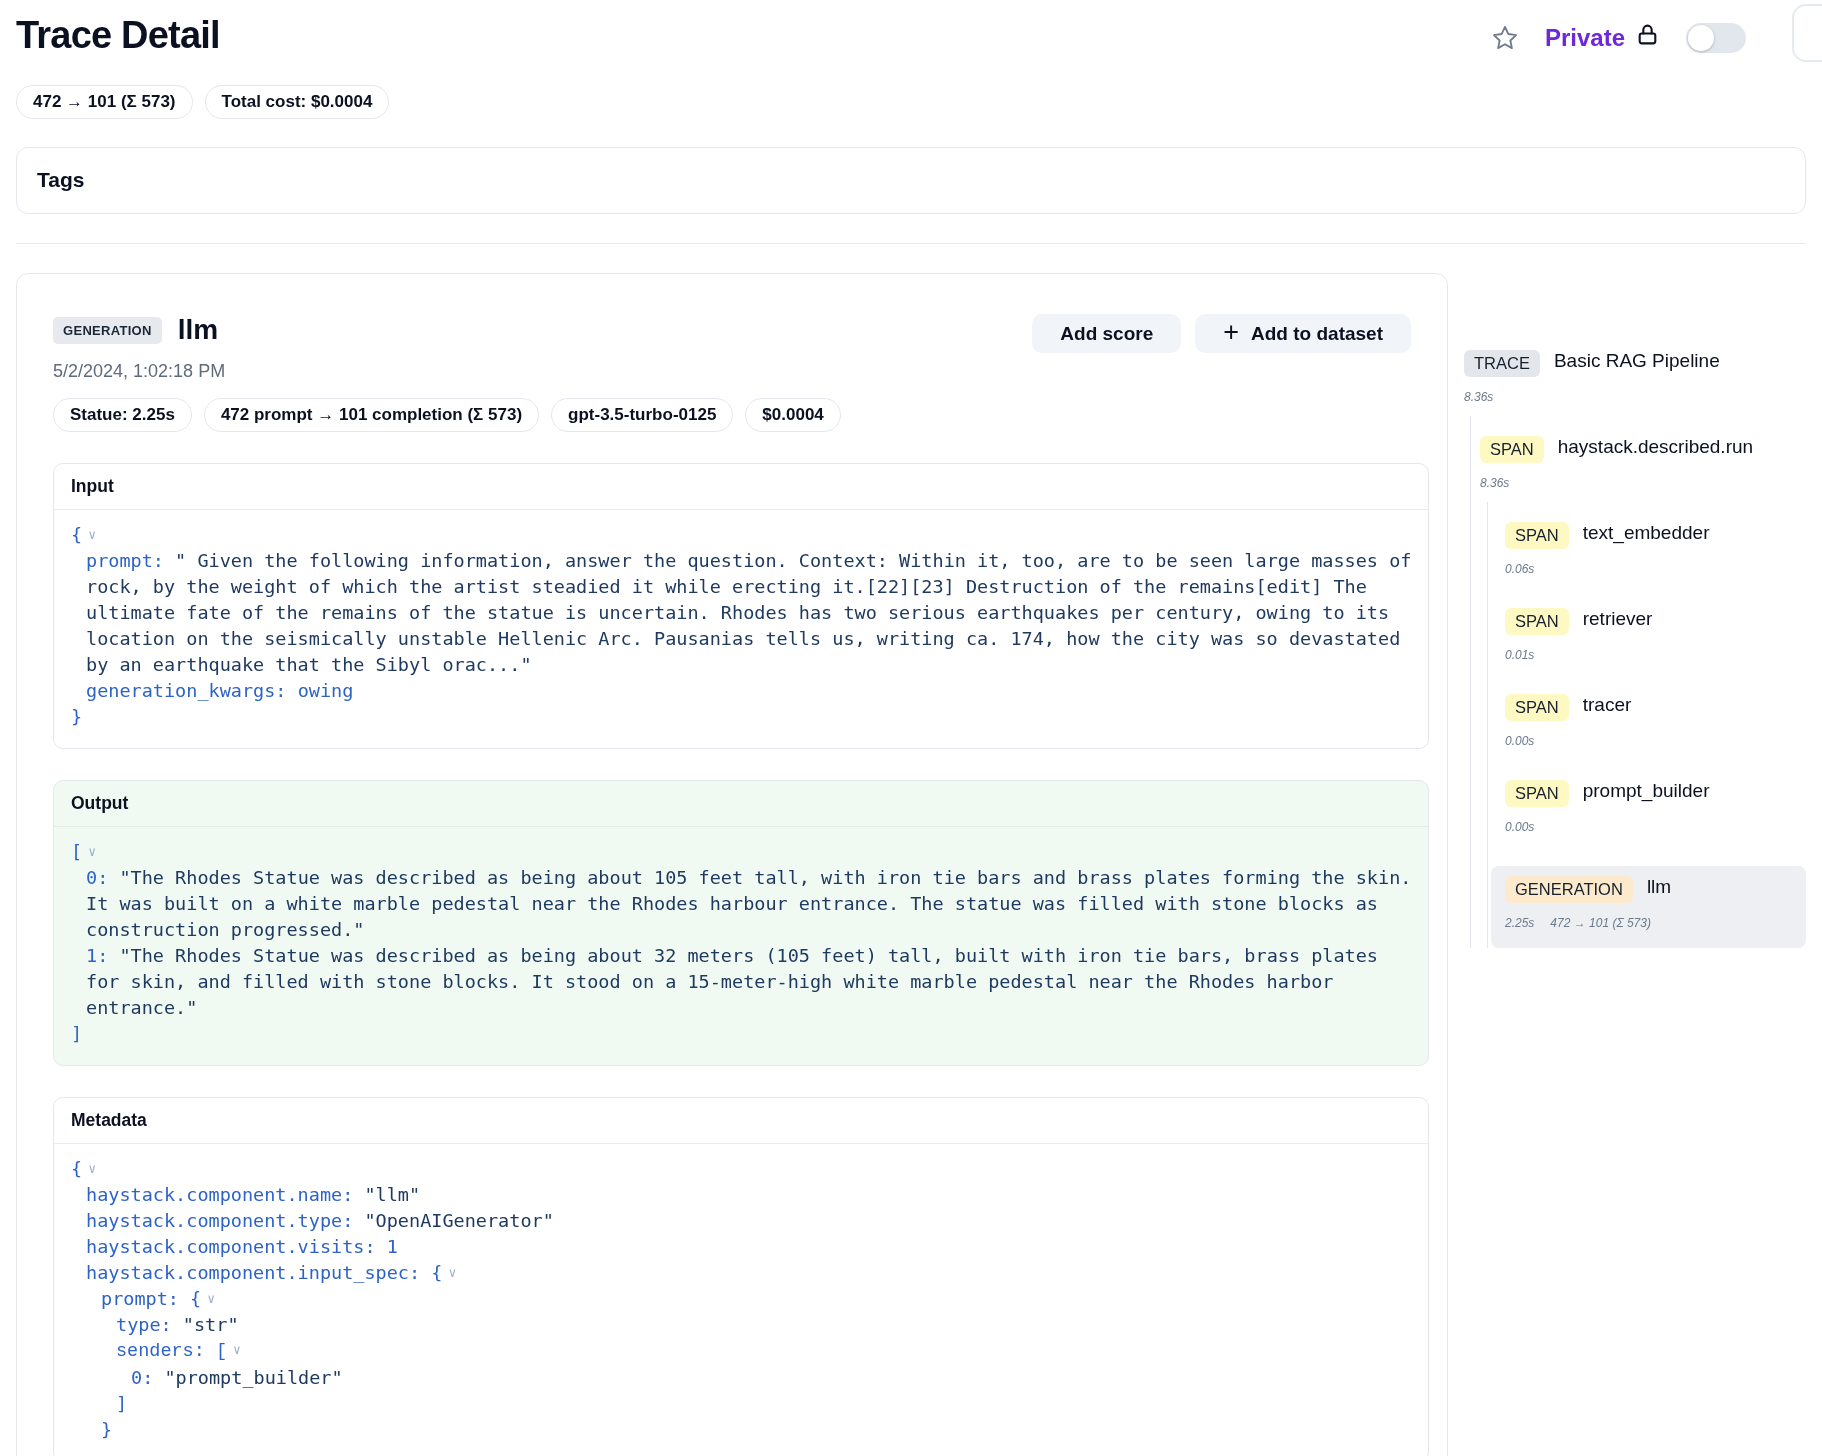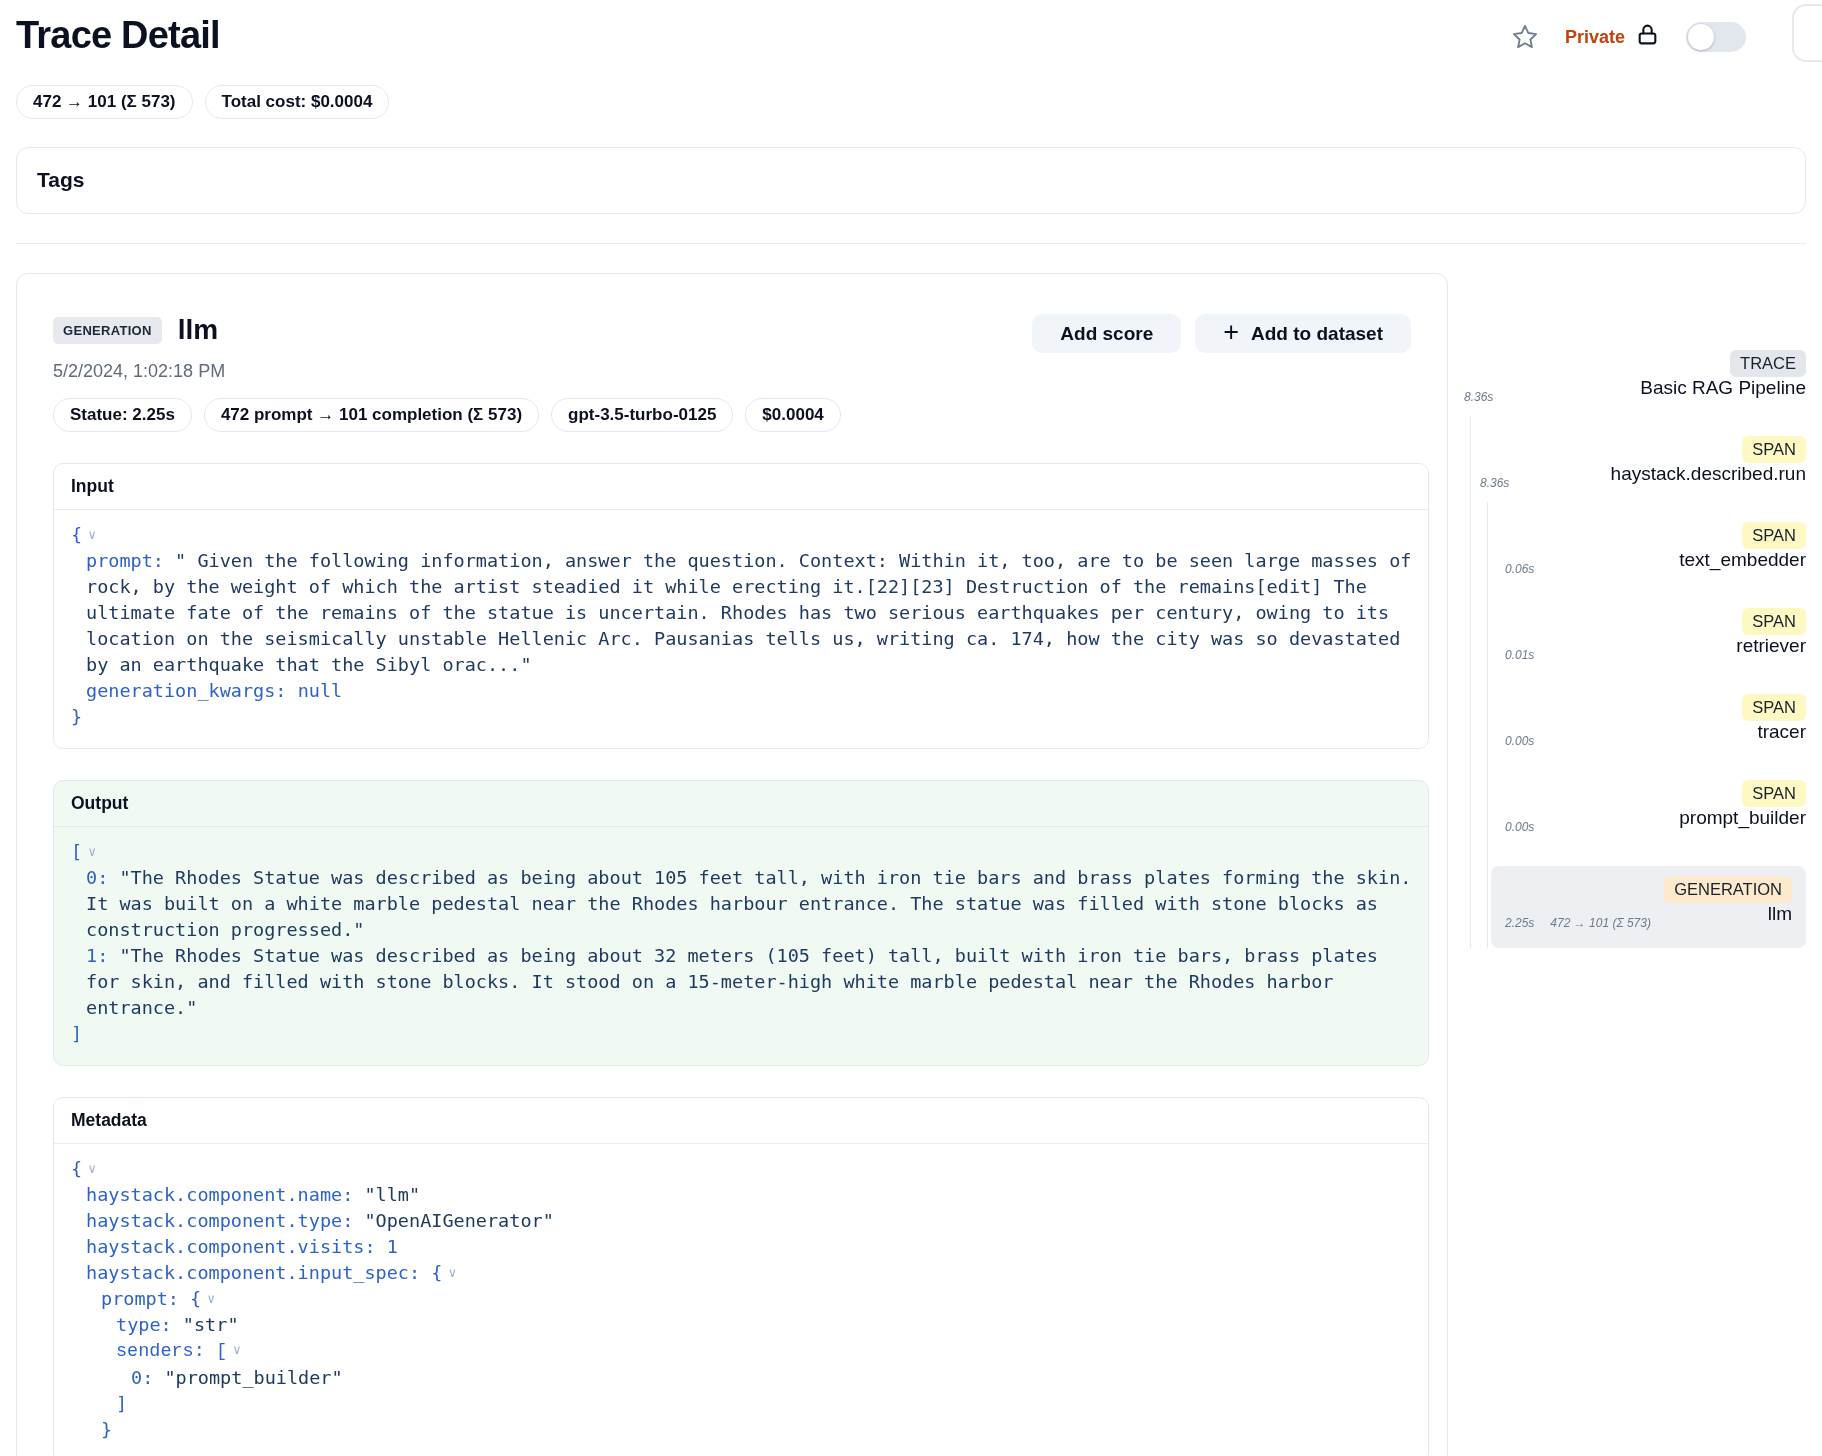--- a/index.html
+++ b/index.html
@@ -5,21 +5,21 @@
   * { margin:0; padding:0; box-sizing:border-box; }
   html,body { width:1822px; height:1456px; overflow:hidden; background:#fff;
     font-family:"Liberation Sans", sans-serif; color:#0f172a; }
   .page { position:relative; width:1822px; height:1456px; padding:14px 16px 0 16px; overflow:hidden; }
 
   
   .topbar { display:flex; justify-content:space-between; align-items:flex-start; padding-right:60px; }
   h1.title { font-size:38px; font-weight:800; letter-spacing:-0.8px; color:#0b1121; }
   .top-actions { display:flex; align-items:center; gap:26px; margin-top:8px; }
   .star-btn svg { display:block; }
-  .privacy { display:flex; align-items:center; gap:10px; font-size:18px; font-weight:700; color:#c2410c; }
+  .privacy { display:flex; align-items:center; gap:10px; font-size:24px; font-weight:700; color:#6d28d9; }
   .toggle { width:60px; height:30px; border-radius:15px; background:#e2e7ee; position:relative; }
   .toggle .knob { position:absolute; left:2px; top:2px; width:26px; height:26px; border-radius:50%;
     background:#fff; box-shadow:0 1px 3px rgba(15,23,42,.25); }
   .edge-btn { position:absolute; top:4px; right:-20px; width:50px; height:58px;
     border:2px solid #e5eaf0; border-radius:14px; background:#fff; }
 
   
   .badge-row { display:flex; gap:12px; margin-top:28px; }
   .pill { display:inline-flex; align-items:center; height:34px; padding:0 16px; border:1px solid #e4e8ee;
     border-radius:999px; font-size:17px; font-weight:700; color:#0b1121; background:#fff; white-space:nowrap; }
@@ -57,21 +57,21 @@
   .t-s { color:#1f3a60; }
   .chev { font-size:13px; color:#9cb1cf; margin-left:6px; vertical-align:2px; cursor:pointer; }
 
   
   .sidebar { flex:1; margin-left:16px; padding-top:77px; position:relative; min-height:800px; }
   .guide { position:absolute; width:1px; background:#e4e8ee; }
   .g1 { left:6px; top:143px; height:532px; }
   .g2 { left:23px; top:229px; height:446px; }
   .tnode { margin-bottom:24px; position:relative; cursor:pointer; }
   .lv0 { padding-left:0; } .lv1 { padding-left:16px; } .lv2 { padding-left:41px; }
-  .tline { display:flex; align-items:flex-end; height:32px;flex-direction:column; }
+  .tline { display:flex; align-items:flex-start; height:32px; }
   .tbadge { font-size:16.5px; font-weight:400; color:#16202e; padding:4px 10px; border-radius:6px; white-space:nowrap; }
   .b-trace { background:#e3e6ea; }
   .b-span { background:#fef9c3; }
   .b-generation { background:#fdeacd; }
   .tname { margin-left:14px; font-size:19px; color:#0b1121; }
   .tdur { margin-top:8px; font-size:12px; color:#6b7a8c; display:flex; gap:16px; height:22px;font-style:italic; }
   .tnode.sel { background:#edeff2; border-radius:8px; margin-left:27px; margin-right:0;
     padding:10px 14px 10px 14px; }
 </style>
 </head>
@@ -137,21 +137,21 @@
           <span class="pill">472 prompt → 101 completion (Σ 573)</span>
           <span class="pill">gpt-3.5-turbo-0125</span>
           <span class="pill">$0.0004</span>
         </div>
 
       <section class="panel">
         <div class="panel-head">Input</div>
         <div class="panel-body">
             <div class="cl" style="padding-left: 0px;"><span class="t-p">{</span><span class="chev">∨</span></div>
             <div class="cl" style="padding-left: 15px;"><span class="t-k">prompt: </span><span class="t-s">" Given the following information, answer the question. Context: Within it, too, are to be seen large masses of rock, by the weight of which the artist steadied it while erecting it.[22][23] Destruction of the remains[edit] The ultimate fate of the remains of the statue is uncertain. Rhodes has two serious earthquakes per century, owing to its location on the seismically unstable Hellenic Arc. Pausanias tells us, writing ca. 174, how the city was so devastated by an earthquake that the Sibyl orac..."</span></div>
-            <div class="cl" style="padding-left: 15px;"><span class="t-k">generation_kwargs: </span><span class="t-u">null</span></div>
+            <div class="cl" style="padding-left: 15px;"><span class="t-k">generation_kwargs: </span><span class="t-u">owing</span></div>
             <div class="cl" style="padding-left: 0px;"><span class="t-p">}</span></div>
           </div>
       </section>
 
       <section class="panel output">
         <div class="panel-head">Output</div>
         <div class="panel-body">
             <div class="cl" style="padding-left: 0px;"><span class="t-p">[</span><span class="chev">∨</span></div>
             <div class="cl" style="padding-left: 15px;"><span class="t-k">0: </span><span class="t-s">"The Rhodes Statue was described as being about 105 feet tall, with iron tie bars and brass plates forming the skin. It was built on a white marble pedestal near the Rhodes harbour entrance. The statue was filled with stone blocks as construction progressed."</span></div>
             <div class="cl" style="padding-left: 15px;"><span class="t-k">1: </span><span class="t-s">"The Rhodes Statue was described as being about 32 meters (105 feet) tall, built with iron tie bars, brass plates for skin, and filled with stone blocks. It stood on a 15-meter-high white marble pedestal near the Rhodes harbor entrance."</span></div>

